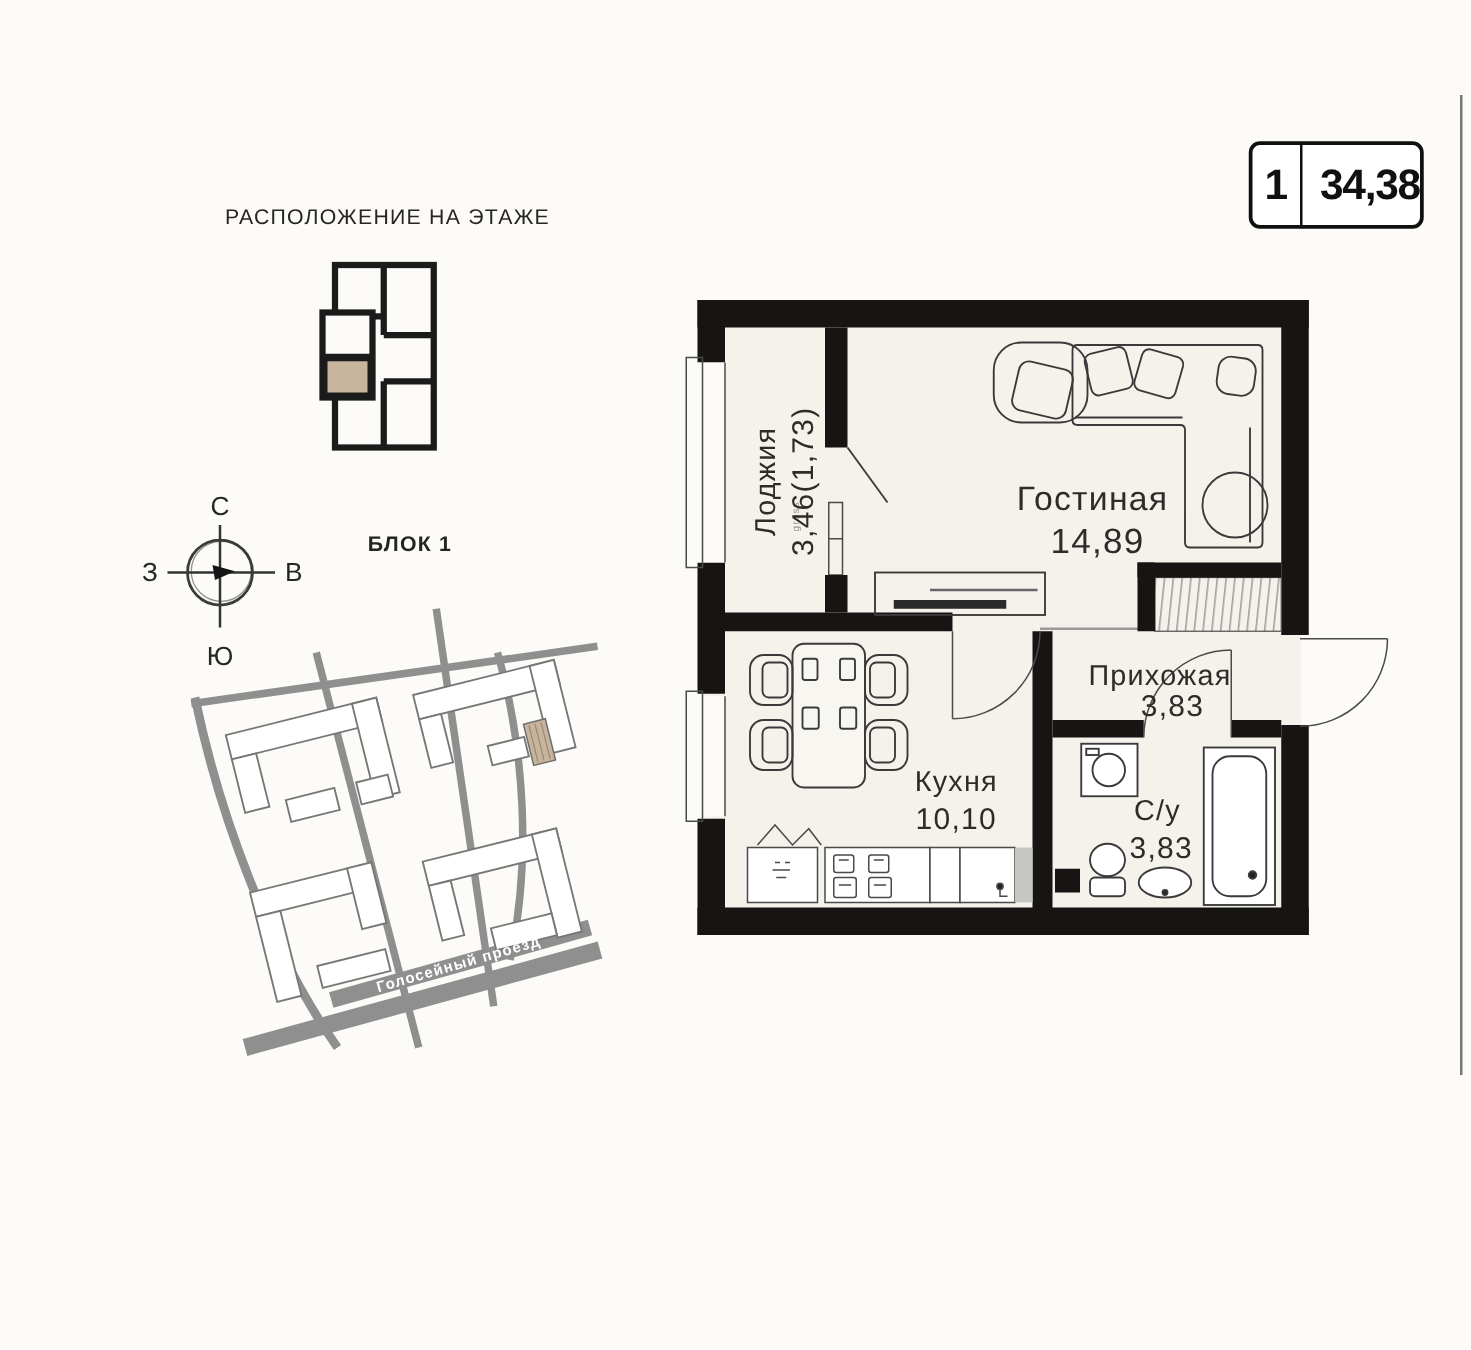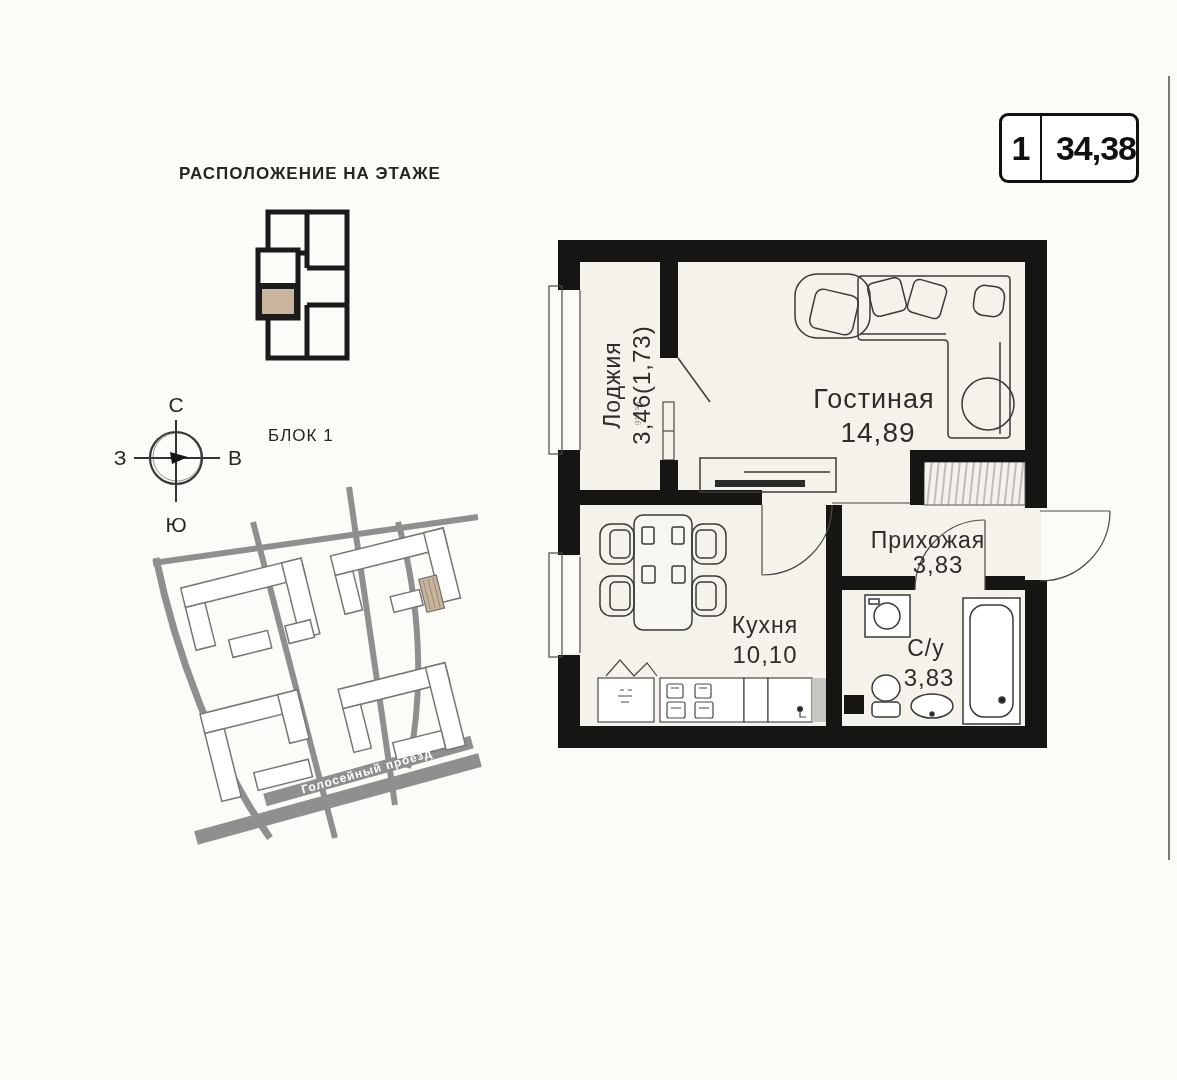--- a/index.html
+++ b/index.html
@@ -7,27 +7,27 @@
         font-family:"Liberation Sans",sans-serif;color:#222;}
   
   .badge{position:absolute;left:999px;top:113px;width:134px;height:64px;background:#fff;
          border:3px solid #101010;border-radius:9px;display:flex;align-items:center;}
   .badge .cell1{width:38px;text-align:center;font-size:34px;font-weight:700;color:#101010;}
   .badge .divider{width:2px;align-self:stretch;background:#101010;}
   .badge .cell2{flex:1;text-align:right;font-size:34px;font-weight:700;color:#101010;letter-spacing:-1px;}
   .edge-line{position:absolute;left:1168px;top:76px;width:2px;height:784px;background:#3f3f3f;opacity:.7;}
   
   .locator-title{position:absolute;left:150px;top:164px;width:320px;text-align:center;
-                 font-size:17px;font-weight:700;letter-spacing:1px;color:#262524;}
+                 font-size:17px;font-weight:400;letter-spacing:1px;color:#262524;}
   .locator-diagram{position:absolute;left:238px;top:206px;}
   
   .compass{position:absolute;left:108px;top:390px;}
   .compass text{font-size:21px;fill:#262626;}
-  .block-label{position:absolute;left:268px;top:426px;width:120px;text-align:left;
-               font-size:17px;font-weight:400;letter-spacing:1px;color:#242424;}
+  .block-label{position:absolute;left:268px;top:426px;width:120px;text-align:center;
+               font-size:17px;font-weight:700;letter-spacing:1px;color:#242424;}
   .sitemap{position:absolute;left:140px;top:470px;}
   .sitemap text{font-size:12px;font-weight:700;fill:#ffffff;letter-spacing:1px;}
   
   .plan{position:absolute;left:544px;top:238px;}
   .plan text{font-family:"Liberation Sans",sans-serif;fill:#2e2c2a;letter-spacing:1px;}
   .room-name{font-size:23px;}
   .room-area{font-size:24px;}
   .room-name-big{font-size:27px;}
   .room-area-big{font-size:28px;}
   .room-note{font-size:8px;opacity:.5;}

